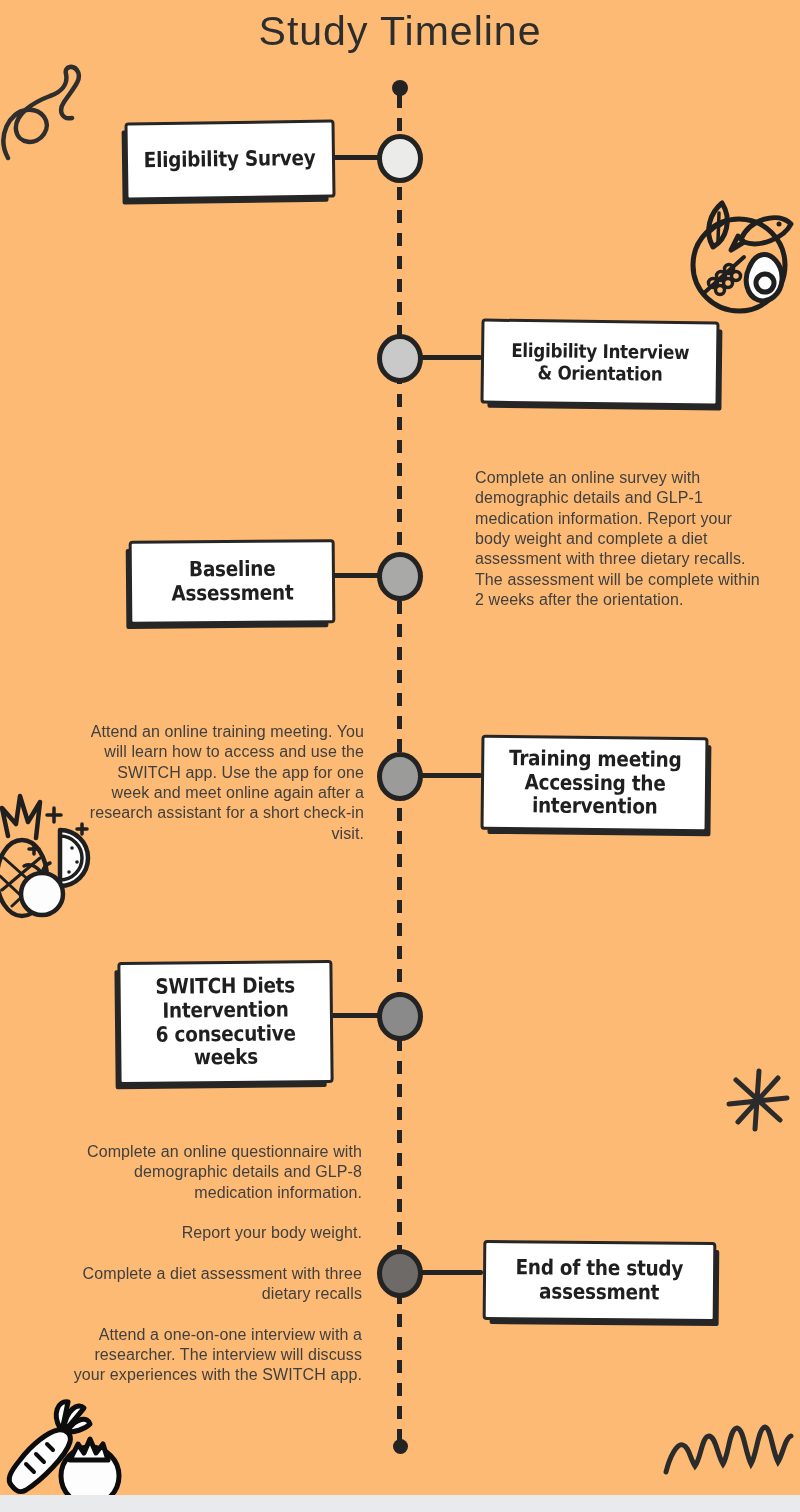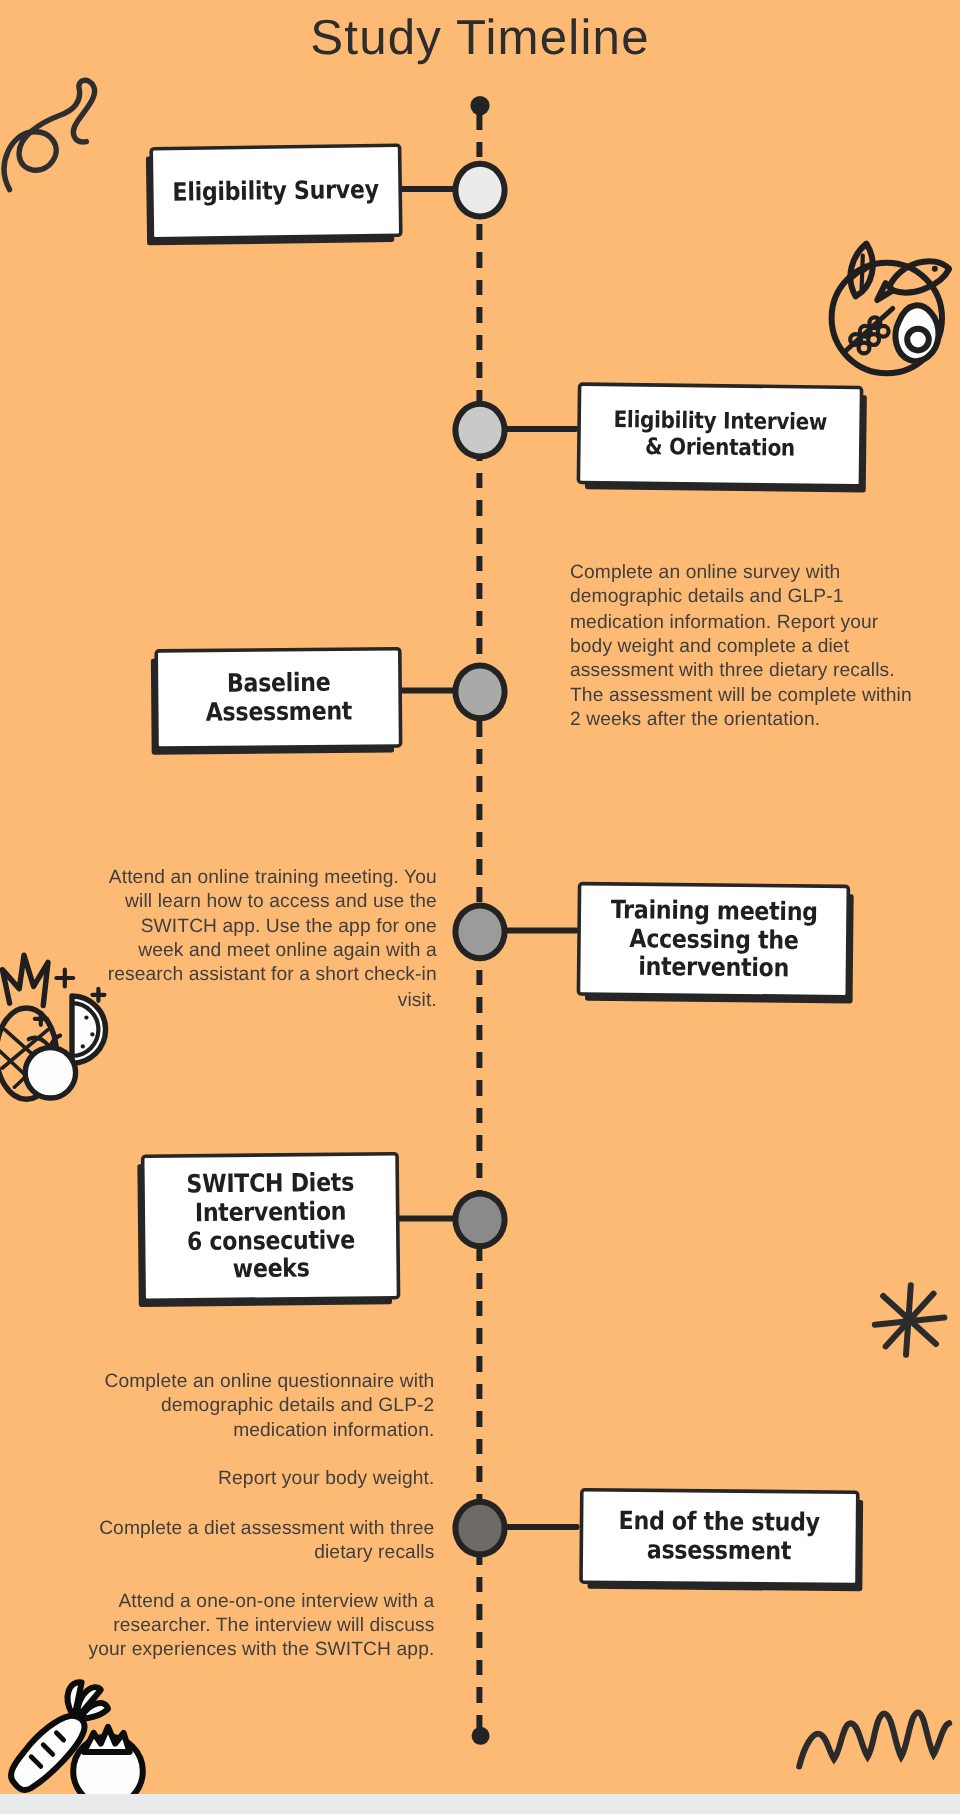--- a/index.html
+++ b/index.html
@@ -67,39 +67,39 @@
   </div>
 
   <div class="box shl" style="left:129px;top:540px;width:192px;height:74px;transform:rotate(-0.5deg);">
     <span class="box-label">Baseline
 Assessment</span>
   </div>
   <div class="connector" style="left:322px;top:573px;width:58px;"></div>
   <div class="node" style="top: 552px; background-color: rgb(169, 169, 167);"></div>
   <div class="desc" style="left:438px;top:468px;width:290px;margin-left:37px;">Complete an online survey with demographic details and GLP-1 medication information.  Report your body weight and complete a diet assessment with three dietary recalls. The assessment will be complete within 2 weeks after the orientation.</div>
 
-  <div class="desc right" style="left:78px;top:722px;width:286px;">Attend an online training meeting. You will learn how to access and use the SWITCH app. Use the app for one week and meet online again with a research assistant for a short check-in visit.</div>
+  <div class="desc right" style="left:78px;top:722px;width:286px;">Attend an online training meeting. You will learn how to access and use the SWITCH app. Use the app for one week and meet online again after a research assistant for a short check-in visit.</div>
   <div class="connector" style="left:421px;top:773px;width:61px;"></div>
   <div class="node" style="top: 752px; background-color: rgb(155, 155, 153);"></div>
   <div class="box shr" style="left:481px;top:736px;width:213px;height:85px;transform:rotate(0.6deg);">
     <span class="box-label">Training meeting
 Accessing the
 intervention</span>
   </div>
 
   <div class="box shl" style="left:118px;top:961px;width:201px;height:113px;transform:rotate(-0.6deg);">
     <span class="box-label">SWITCH Diets
 Intervention
 6 consecutive
 weeks</span>
   </div>
   <div class="connector" style="left:319px;top:1013px;width:61px;"></div>
   <div class="node" style="top: 992px; background-color: rgb(138, 138, 138);"></div>
 
-  <div class="desc right" style="left:62px;top:1142px;width:300px;">Complete an online questionnaire with demographic details and GLP-2 medication information.
+  <div class="desc right" style="left:62px;top:1142px;width:300px;">Complete an online questionnaire with demographic details and GLP-8 medication information.
 
 Report your body weight.
 
 Complete a diet assessment with three dietary recalls
 
 Attend a one-on-one interview with a researcher. The interview will discuss your experiences with the SWITCH app.</div>
   <div class="connector" style="left:421px;top:1270px;width:62px;"></div>
   <div class="node" style="top: 1249px; background-color: rgb(109, 106, 104);"></div>
   <div class="box shr" style="left:483px;top:1241px;width:219px;height:70px;transform:rotate(0.5deg);">
     <span class="box-label">End of the study

